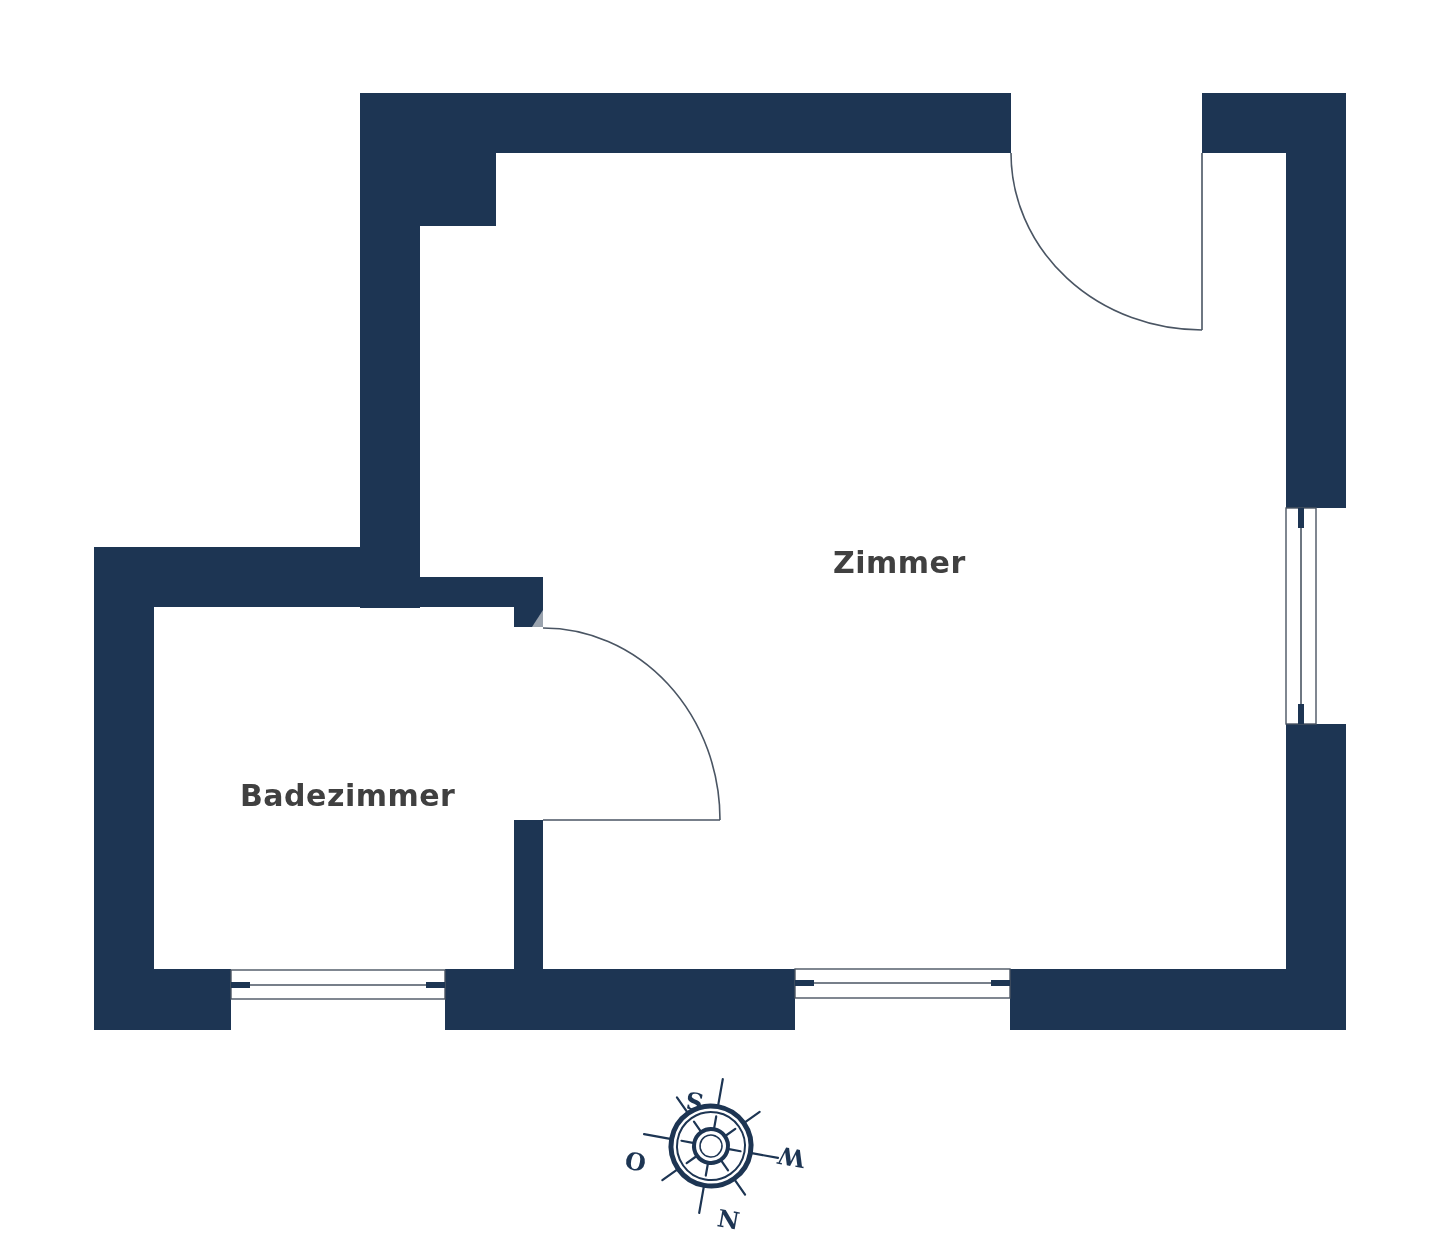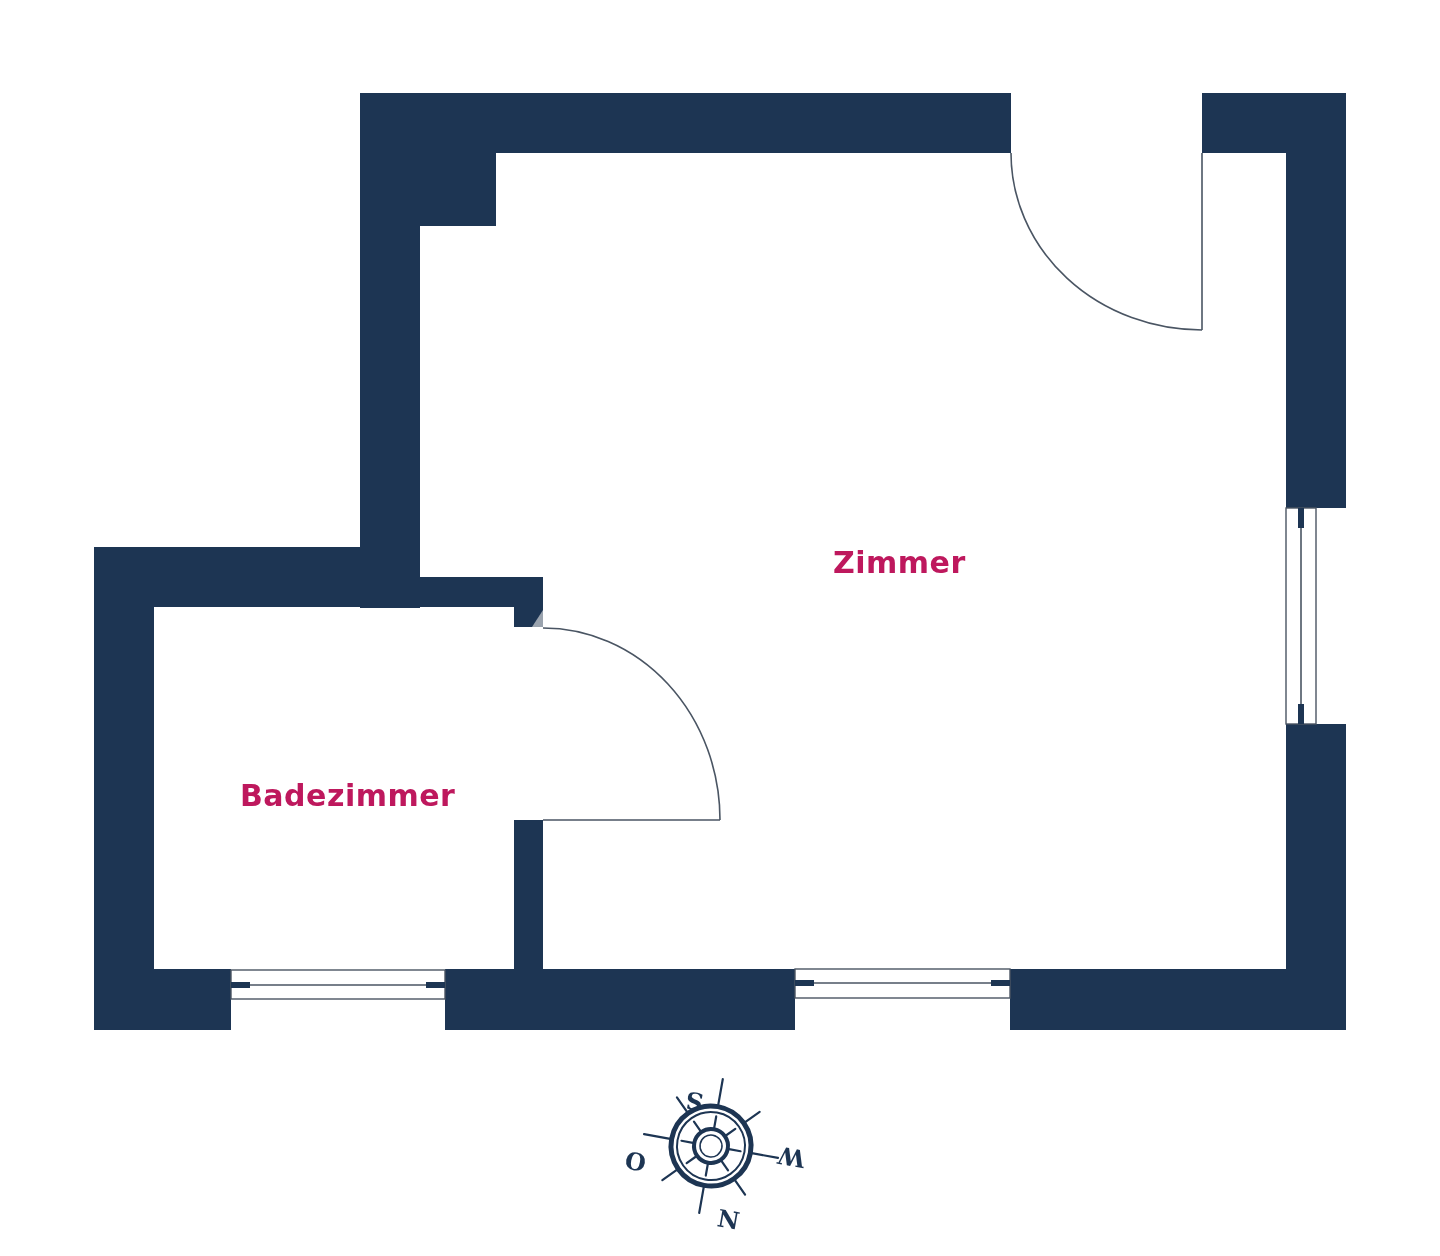--- a/index.html
+++ b/index.html
@@ -3,21 +3,21 @@
   <meta charset="utf-8">
   <style>
     html, body { margin: 0; padding: 0; background: #ffffff; }
     body { width: 1440px; height: 1256px; position: relative; overflow: hidden; }
     #plan { position: absolute; left: 0; top: 0; width: 1440px; height: 1256px; }
     .room-label {
       position: absolute;
       font-family: "DejaVu Sans", sans-serif;
       font-size: 30px;
       font-weight: 600;
-      color: #be185d;
+      color: #404040;
       white-space: nowrap;
       letter-spacing: 0.5px;
     }
     .compass-letter {
       font-family: "DejaVu Serif", serif;
       font-weight: bold;
       font-size: 24px;
       fill: #1d3553;
     }
   </style>

